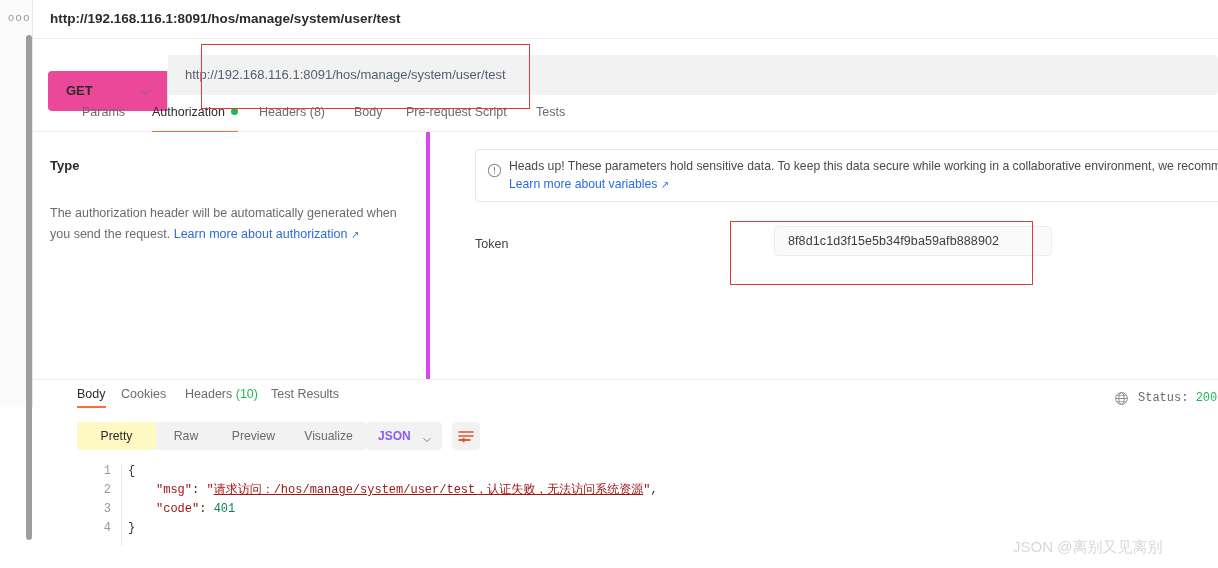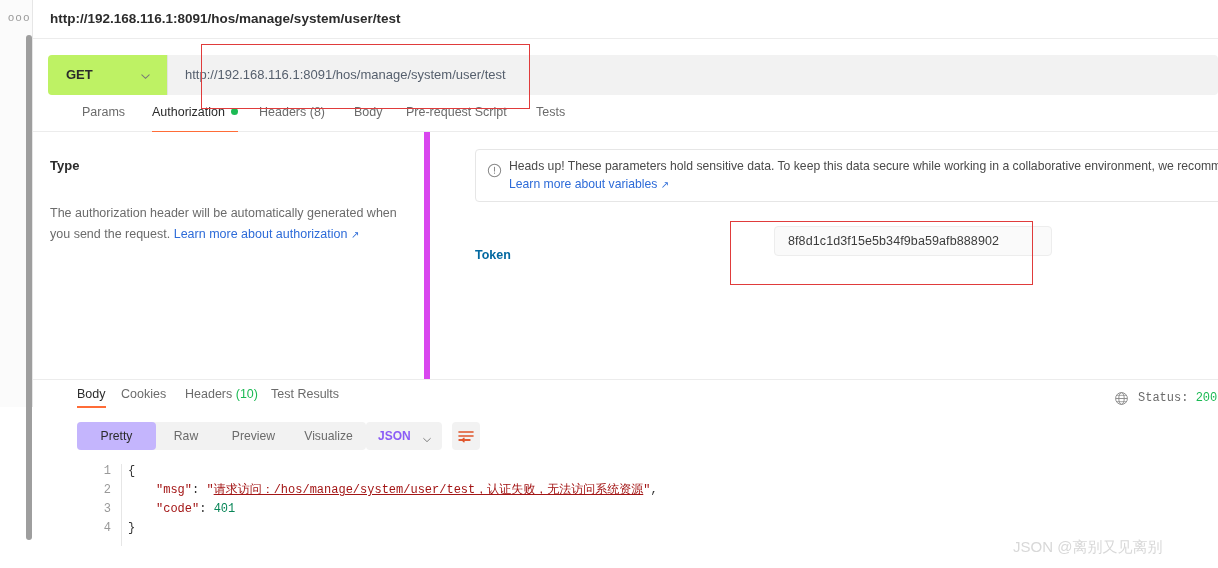--- a/index.html
+++ b/index.html
@@ -55,23 +55,23 @@
     font-size: 13.5px; font-weight: bold; color: #2c2c2c;
     white-space: nowrap;
   }
 
   
   .url-row {
     position: absolute; left: 15px; top: 55px;
     width: 1170px; height: 40px;
   }
   .method-box {
-    position: absolute; left: 0; top: 0;
+    position: absolute; left: 0; top: 16px;
     width: 120px; height: 40px;
-    background: #bef264;
+    background: #ec4899;
     border-radius: 4px 0 0 4px;
     border-right: 1px solid #e2e2e2;
   }
   .method-label {
     position: absolute; left: 18px; top: 12px;
     font-size: 13px; font-weight: bold; color: #2b2b2b;
   }
   .method-caret {
     position: absolute; right: 16px; top: 13px;
     width: 11px; height: 11px;
@@ -107,21 +107,21 @@
     display: inline-block;
     width: 7px; height: 7px; border-radius: 50%;
     background: #1cba54; margin-left: 6px;
     vertical-align: 1px;
   }
 
   
   .auth-left {
     position: absolute; left: 0; top: 132px;
     width: 397px; height: 247px;
-    border-right: 6px solid #d946ef;
+    border-right: 4px solid #d946ef;
     background: #ffffff;
   }
   .type-label {
     position: absolute; left: 17px; top: 26px;
     font-size: 13px; font-weight: bold; color: #2b2b2b;
   }
   .type-select {
     position: absolute; left: 209px; top: 21px;
     width: 177px; height: 31px;
     background: #f2f2f2; border-radius: 4px;
@@ -161,22 +161,22 @@
   }
   .notice-text {
     position: absolute; left: 33px; top: 9px;
     font-size: 12.2px; color: #4a4a4a; white-space: nowrap;
   }
   .notice-link {
     position: absolute; left: 33px; top: 27px;
     font-size: 12.2px; white-space: nowrap;
   }
   .token-label {
-    position: absolute; left: 44px; top: 116px;
-    font-size: 12.5px; color: #0369a1; font-weight: bold;
+    position: absolute; left: 44px; top: 105px;
+    font-size: 12.5px; color: #404040;
   }
   .token-input {
     position: absolute; left: 343px; top: 94px;
     width: 278px; height: 30px;
     background: #fafafa; border: 1px solid #ededed;
     border-radius: 4px;
   }
   .token-input .val {
     position: absolute; left: 13px; top: 7px;
     font-size: 12.5px; color: #3b3b3b;
@@ -224,21 +224,21 @@
     position: absolute; left: 44px; top: 42px;
     width: 289px; height: 28px;
     background: #f2f2f2; border-radius: 4px;
   }
   .seg-item {
     position: absolute; top: 0; height: 28px;
     font-size: 12.2px; color: #6b6b6b;
     line-height: 28px; text-align: center;
   }
   .seg-item.active {
-    color: #2b2b2b; background: #c4b5fd; border-radius: 4px;
+    color: #2b2b2b; background: #fef9c3; border-radius: 4px;
   }
   .fmt-select {
     position: absolute; left: 333px; top: 42px;
     width: 76px; height: 28px;
     background: #f2f2f2; border-radius: 4px;
   }
   .fmt-select .val {
     position: absolute; left: 12px; top: 7px;
     font-size: 12px; font-weight: bold; color: #8b5cf6;
   }

